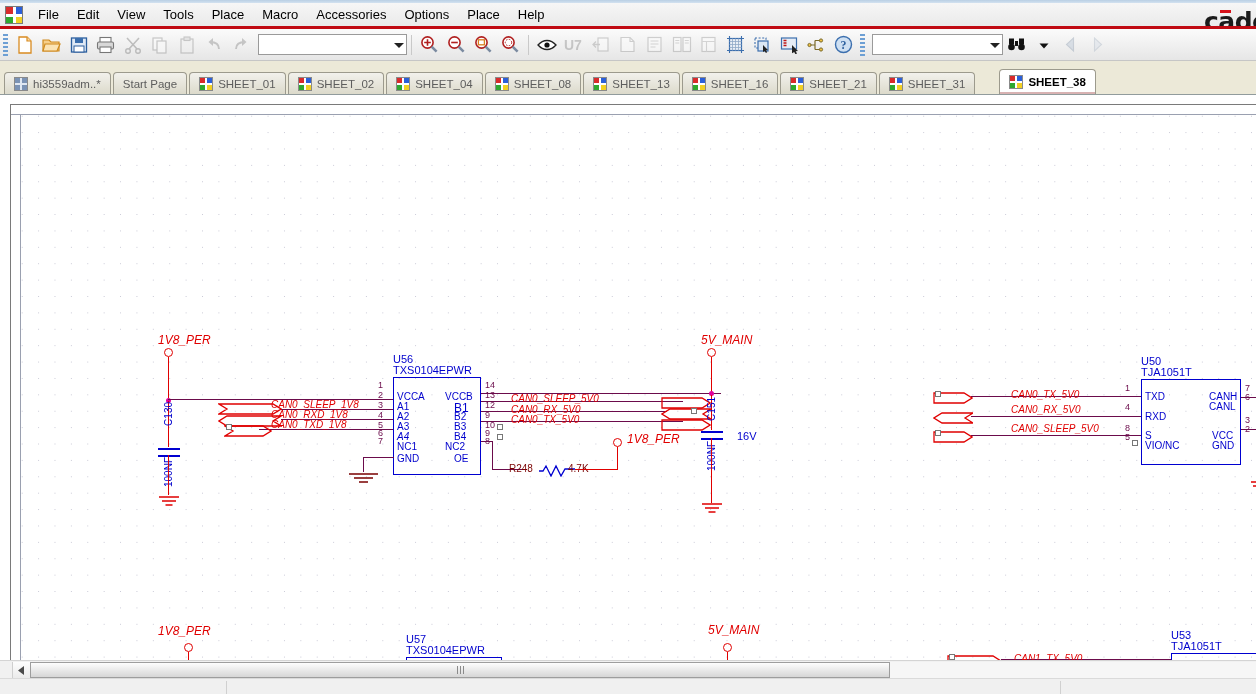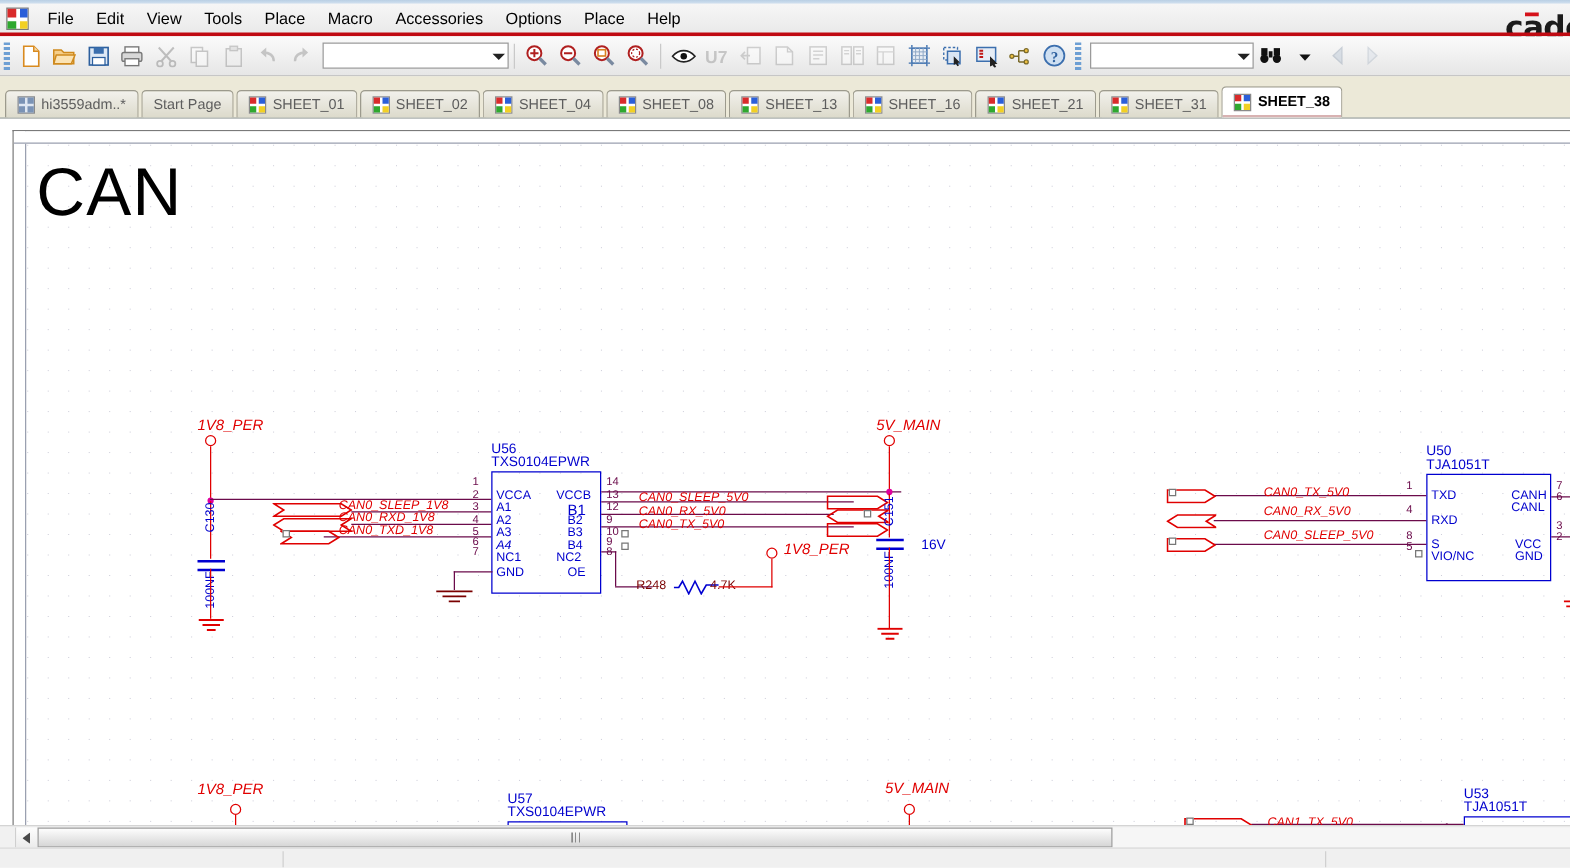--- a/index.html
+++ b/index.html
@@ -57,21 +57,21 @@
   .tabbar{position:absolute;left:0;top:61px;width:1256px;height:34px;
      background:#ece9d8;padding-top:24px;box-sizing:border-box;
      display:flex;align-items:flex-end;gap:2px;padding-left:4px;
      border-bottom:1px solid #919b9c;}
   .tab{height:22px;box-sizing:border-box;display:flex;align-items:center;gap:5px;
      padding:0 9px;font-size:11.5px;color:#5d5d5d;cursor:default;
      background:linear-gradient(to bottom,#f2f1ec,#dcdacb);
      border:1px solid #9c9a8d;border-bottom:none;
      border-radius:4px 4px 0 0;white-space:nowrap;flex:none;}
   .tab.active{background:#fff;color:#000;font-weight:bold;height:25px;
-     border-color:#9c9a8d;box-shadow:0 -2px 0 #d8b2b2 inset;}
+     border-color:#9c9a8d;box-shadow:0 -2px 0 #d8b2b2 inset;margin-left:22px;}
   .tabicon{width:12px;height:12px;position:relative;border:1px solid #8a8a8a;background:#fff;flex:none;}
   .tabicon i{position:absolute;display:block;}
   .tabicon .a{left:0;top:0;width:5px;height:5px;background:#d92b2b;}
   .tabicon .b{right:0;top:0;width:5px;height:5px;background:#2b5fd9;}
   .tabicon .c{left:0;bottom:0;width:5px;height:5px;background:#2fa82f;}
   .tabicon .d{right:0;bottom:0;width:5px;height:5px;background:#f2d024;}
   .tabicon.proj{background:#dfe7f2;}
   .tabicon.proj i{background:#7b93b5;}
 
   
@@ -461,21 +461,20 @@
           <i class="c"></i>
           <i class="d"></i>
         </span>
       <span>SHEET_38</span>
     </div>
   </div>
 
   <div class="canvaswrap">
     <div class="sheet">
 
-      <div class="title-can">CAN</div>
 
       <div class="lbl red" style="left:147px;top:228px;font-size:12px;">1V8_PER</div>
       <div class="port" style="left:153px;top:243px;"></div>
       <div class="rwire v" style="left:157px;top:252px;height:44px;"></div>
       <div class="junc" style="left:155px;top:293px;"></div>
       <div class="rwire v" style="left:157px;top:296px;height:46px;"></div>
       <div class="vlabel" style="left:152px;top:297px;">C130</div>
       <div class="capbar" style="left:147px;top:343px;width:22px;"></div>
       <div class="capbar" style="left:147px;top:350px;width:22px;"></div>
       <div class="vlabel" style="left:152px;top:352px;">100NF</div>

